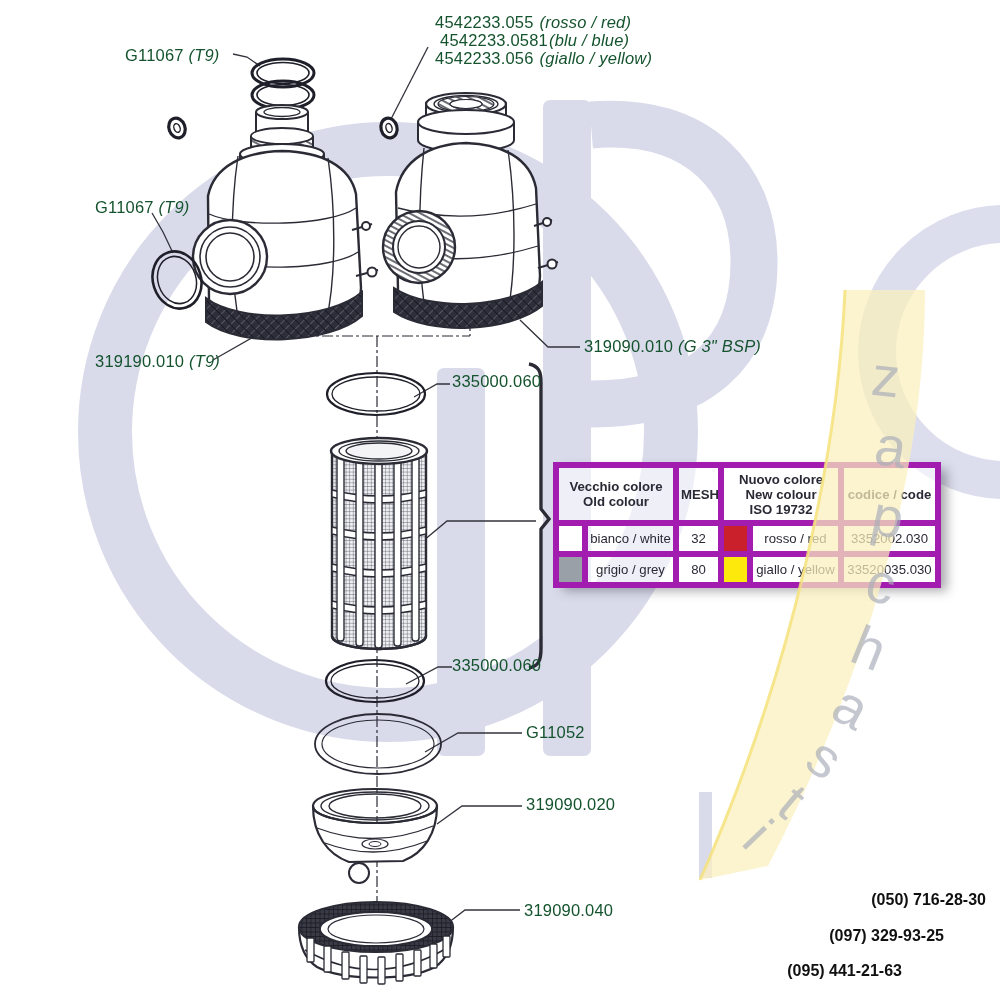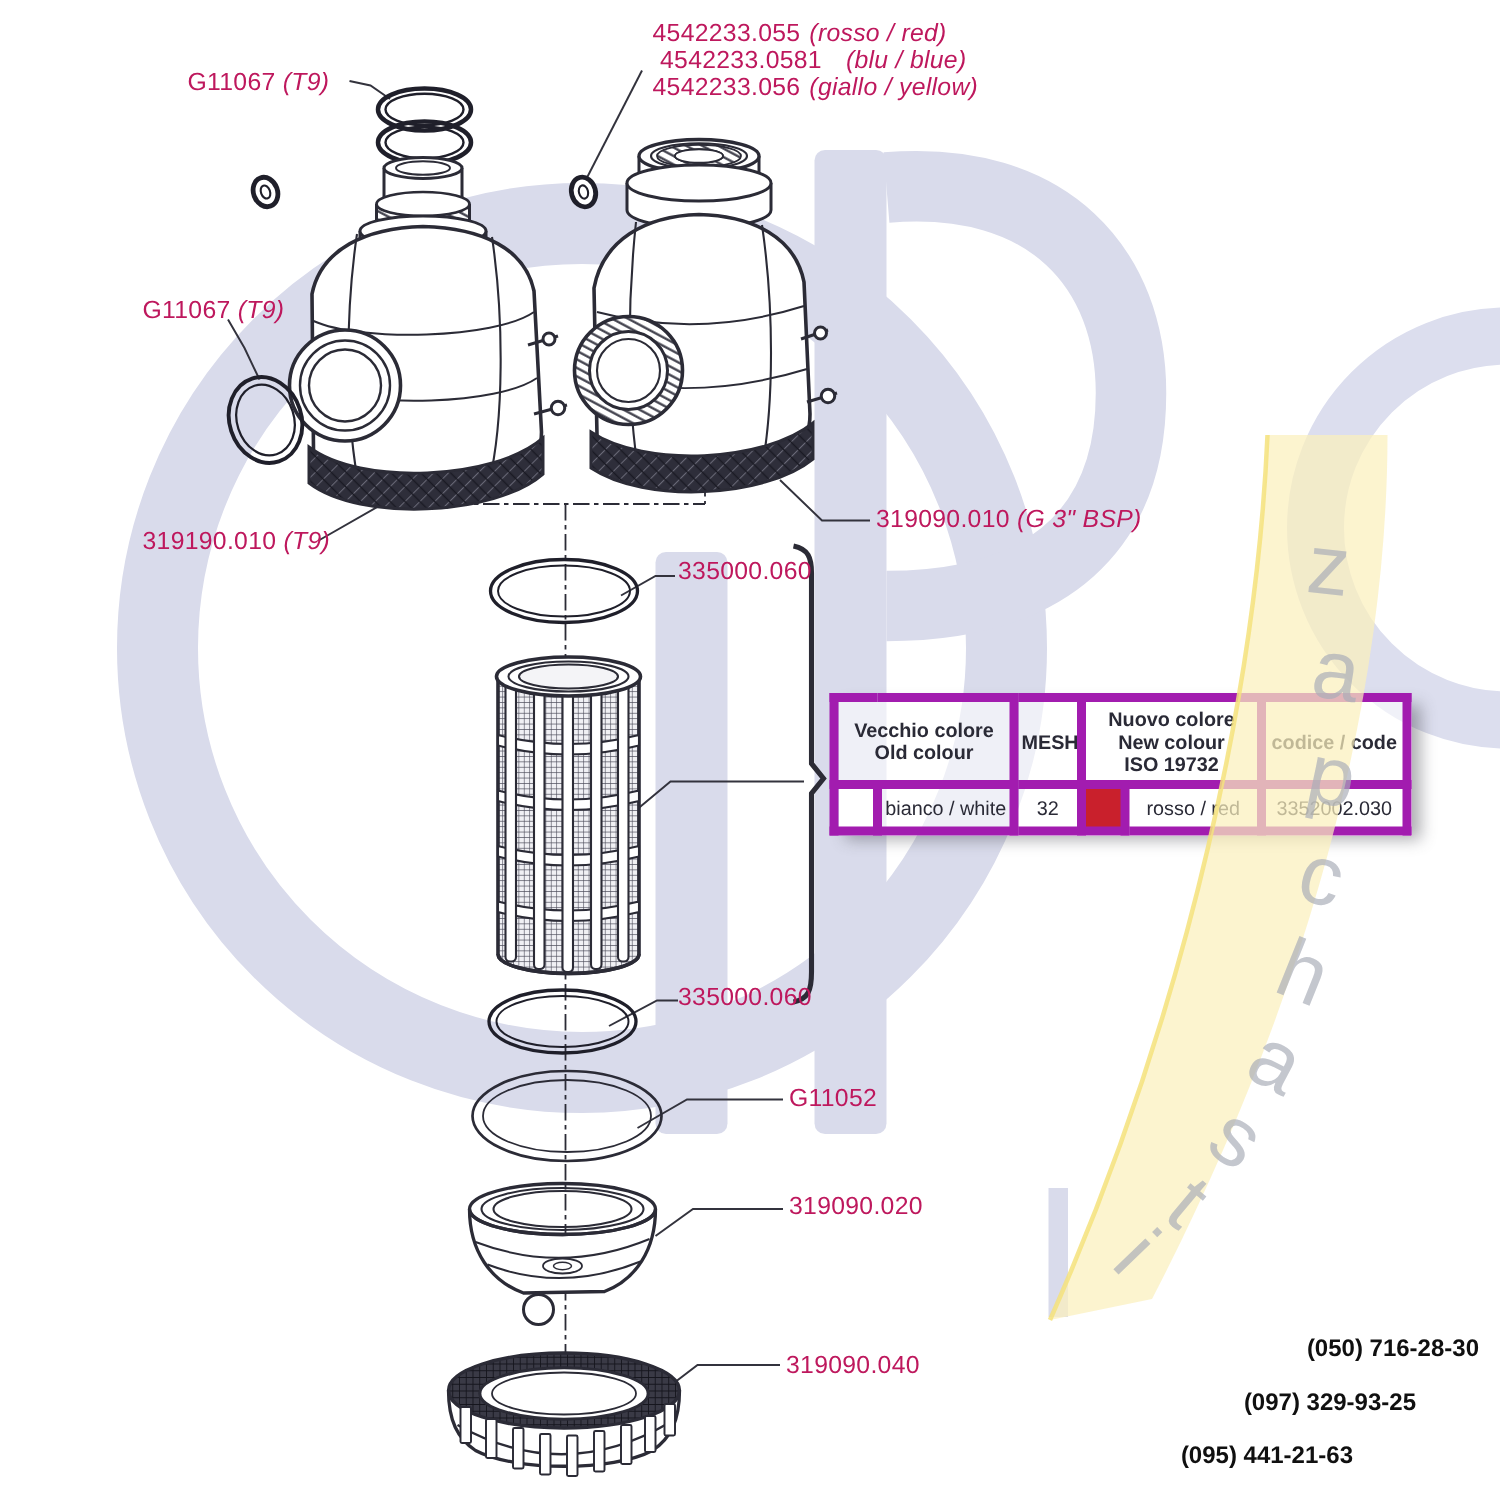--- a/index.html
+++ b/index.html
@@ -2,21 +2,21 @@
 <html><head>
 <meta charset="utf-8">
 <style>
   html,body{margin:0;padding:0;background:#fff;}
   #stage{position:relative;width:1000px;height:1000px;overflow:hidden;background:#fff;
          font-family:"Liberation Sans", sans-serif;}
   #stage svg{position:absolute;left:0;top:0;}
   .layer{position:absolute;left:0;top:0;width:1000px;height:1000px;}
 
   
-  .lbl{position:absolute;font-size:16.5px;color:#be185d;white-space:nowrap;letter-spacing:.2px;z-index:6;}
+  .lbl{position:absolute;font-size:16.5px;color:#14532d;white-space:nowrap;letter-spacing:.2px;z-index:6;}
   .lbl i{}
   .lbl .var{margin-left:6px;font-style:italic;}
 
   
   #colour-table{position:absolute;left:553px;top:462px;z-index:3;
       border-collapse:collapse;table-layout:fixed;width:382px;
       box-shadow:8px 5px 10px -2px rgba(70,70,80,.45);}
   #colour-table th,#colour-table td{border:6px solid #a21caf;padding:0 2px;
       font-size:13.2px;color:#2a2a36;text-align:center;vertical-align:middle;
       background:rgba(255,255,255,.58);overflow:hidden;}
@@ -75,20 +75,28 @@
     </thead>
     <tbody>
       <tr>
         <td class="sw" style="background: rgb(255, 255, 255);"></td>
         <td>bianco / white</td>
         <td>32</td>
         <td class="sw" style="background: rgb(201, 32, 44);"></td>
         <td>rosso / red</td>
         <td>3352002.030</td>
       </tr>
+      <tr>
+        <td class="sw" style="background: rgb(154, 160, 168);"></td>
+        <td>grigio / grey</td>
+        <td>80</td>
+        <td class="sw" style="background: rgb(253, 233, 12);"></td>
+        <td>giallo / yellow</td>
+        <td>33520035.030</td>
+      </tr>
     </tbody>
   </table>
 
   <svg class="layer" viewBox="0 0 1000 1000" style="z-index:4">
     <defs>
       <pattern id="knurl" width="7" height="7" patternUnits="userSpaceOnUse" patternTransform="rotate(45)">
         <rect width="7" height="7" fill="#2e2e3a"></rect>
         <line x1="0" y1="0" x2="0" y2="7" stroke="#6a6a78" stroke-width="1.4"></line>
         <line x1="0" y1="3.5" x2="7" y2="3.5" stroke="#1a1a24" stroke-width="1"></line>
       </pattern>
@@ -307,21 +315,21 @@
 
   <div class="lbl" style="left:125px;top:46px">
     <span>G11067</span>
     <i>(T9)</i>
   </div>
 
   <div class="lbl" style="left:435px;top:13px">
     <span>4542233.055</span><i class="var">(rosso / red)</i>
   </div>
   <div class="lbl" style="left:440px;top:31px">
-    <span>4542233.0581</span><i class="var" style="margin-left:16px">(blu / blue)</i>
+    <span>4542233.0581</span><i class="var" style="margin-left:1px">(blu / blue)</i>
   </div>
   <div class="lbl" style="left:435px;top:49px">
     <span>4542233.056</span><i class="var">(giallo / yellow)</i>
   </div>
 
   <div class="lbl" style="left:95px;top:198px">
     <span>G11067</span>
     <i>(T9)</i>
   </div>
 

